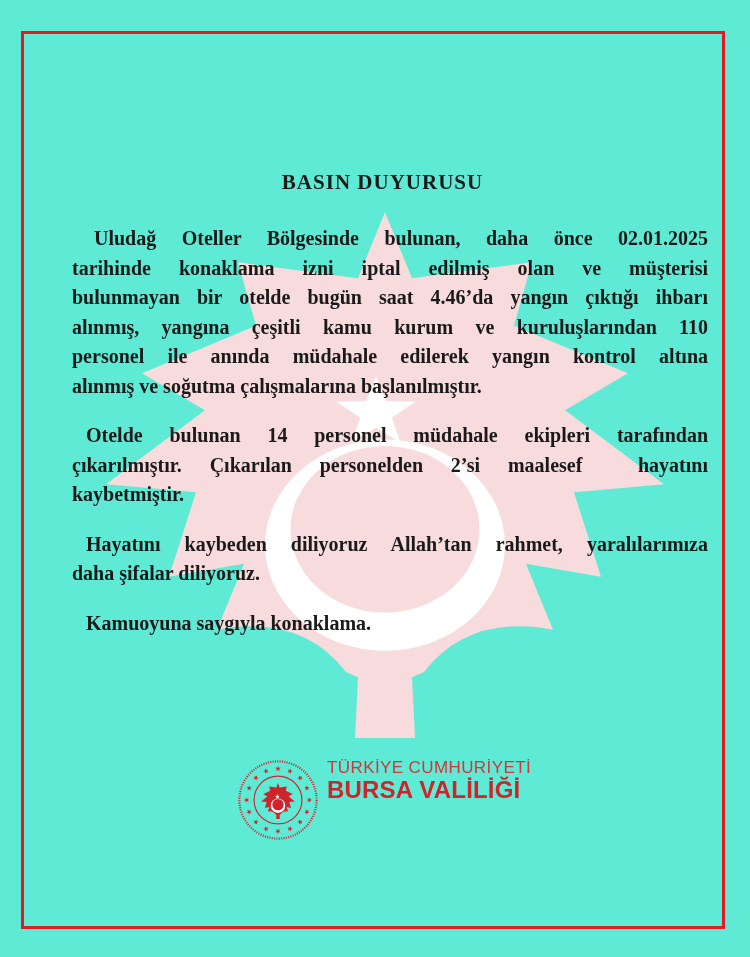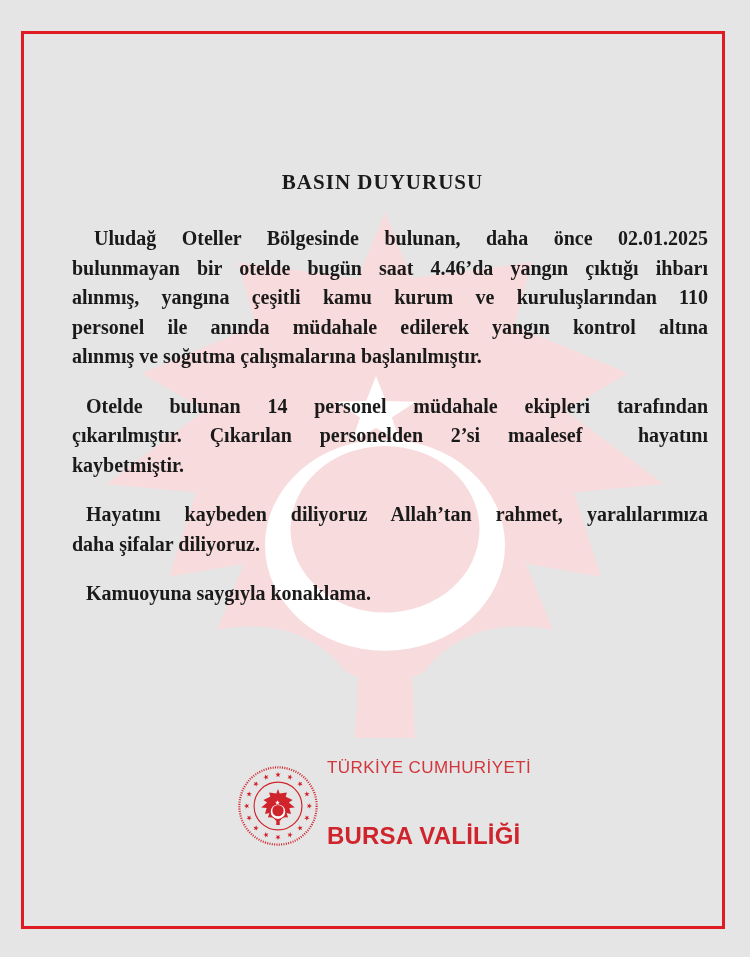--- a/index.html
+++ b/index.html
@@ -45,21 +45,21 @@
   .pline{
     white-space:pre-wrap;
     text-align:justify;
     text-align-last:justify;
   }
   .pline.last{text-align-last:left;}
   .para .pline.first{padding-left:14px;}
   .para:first-child .pline.first{padding-left:22px;}
   .footer{
     position:absolute;left:236px;top:758px;
-    display:flex;align-items:flex-end;
+    display:flex;align-items:flex-start;
     z-index:2;
   }
   .emblem{
     width:84px;height:84px;
     color:#d0242c;
     flex:0 0 auto;
   }
   .orgtext{
     margin-left:7px;
     font-family:"Liberation Sans","DejaVu Sans",sans-serif;
@@ -74,21 +74,21 @@
   .org2{
     font-size:24px;font-weight:700;
     letter-spacing:0.2px;
     color:#d0242c;
     line-height:25px;
   }
 </style>
 </head>
 <body>
 
-<div class="page" style="background: #e5e5e5; color: rgb(26, 26, 26);">
+<div class="page" style="background: #5eead4; color: rgb(26, 26, 26);">
 
   <svg class="defs" aria-hidden="true">
     <defs>
       <g id="tcleaf">
         <path fill="currentColor" d="M100,8 L109,33 L149,27 L143,51 L181,69 L160,83 L193,111
           L163,114 L172,146 L147,141 L156,166 Q128,160 113,182 L109,184 L110,207 L90,207
           L91,184 L87,182 Q72,160 44,166 L53,141 L28,146 L37,114 L7,111 L40,83 L19,69
           L57,51 L51,27 L91,33 Z"></path>
         <circle fill="#ffffff" cx="100" cy="134" r="40"></circle>
         <circle fill="currentColor" cx="100" cy="128" r="31.5"></circle>
@@ -104,20 +104,21 @@
     <use href="#tcleaf"></use>
   </svg>
 
   <div class="frame" style="border-color: rgb(224, 27, 36);"></div>
 
   <h1 class="title">BASIN DUYURUSU</h1>
 
   <div class="body">
       <div class="para">
         <div class="pline first">Uludağ Oteller Bölgesinde bulunan, daha önce 02.01.2025</div>
+        <div class="pline">tarihinde konaklama izni iptal edilmiş olan ve müşterisi</div>
         <div class="pline">bulunmayan bir otelde bugün saat 4.46’da yangın çıktığı ihbarı</div>
         <div class="pline">alınmış, yangına çeşitli kamu kurum ve kuruluşlarından 110</div>
         <div class="pline">personel ile anında müdahale edilerek yangın kontrol altına</div>
         <div class="pline last">alınmış ve soğutma çalışmalarına başlanılmıştır.</div>
       </div>
       <div class="para">
         <div class="pline first">Otelde bulunan 14 personel müdahale ekipleri tarafından</div>
         <div class="pline">çıkarılmıştır. Çıkarılan personelden 2’si maalesef  hayatını</div>
         <div class="pline last">kaybetmiştir.</div>
       </div>
@@ -151,17 +152,17 @@
         <use href="#star16" transform="rotate(292.5 50 50)"></use>
         <use href="#star16" transform="rotate(315 50 50)"></use>
         <use href="#star16" transform="rotate(337.5 50 50)"></use>
       </g>
       <g transform="translate(50,51) scale(0.215) translate(-100,-107)">
         <use href="#tcleaf"></use>
       </g>
     </svg>
     <div class="orgtext">
       <div class="org1" style="color: rgb(210, 53, 60);">TÜRKİYE CUMHURİYETİ</div>
-      <div class="org2" style="color: rgb(208, 36, 44); margin-top: 46px;">BURSA VALİLİĞİ</div>
+      <div class="org2" style="color: rgb(208, 36, 44);">BURSA VALİLİĞİ</div>
     </div>
   </div>
 
 </div>
 
 </body></html>

